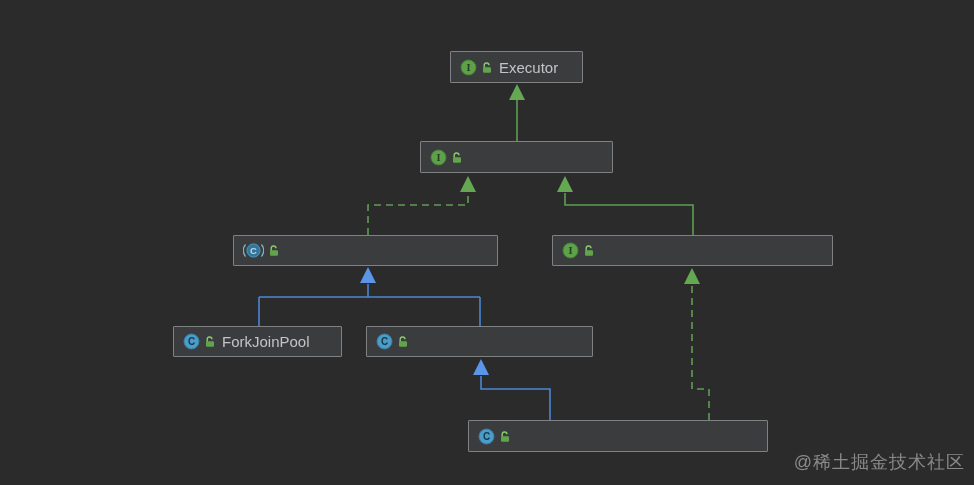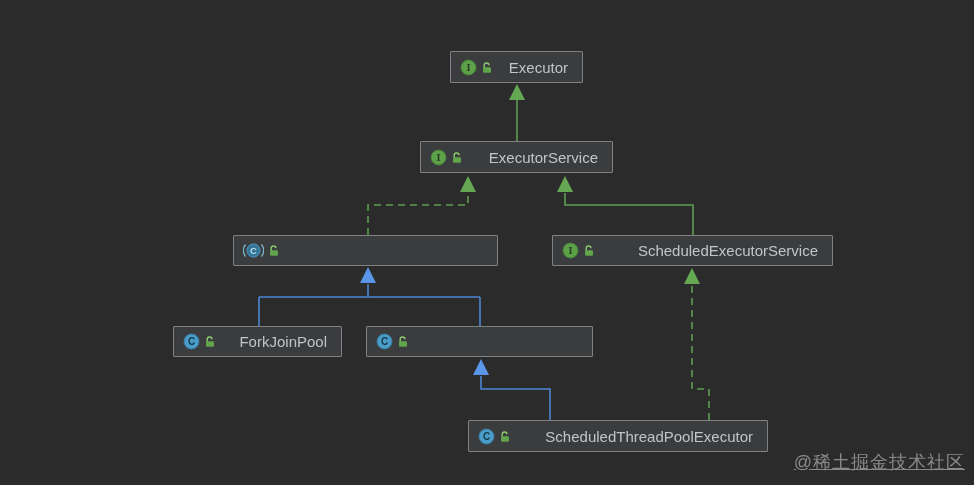--- a/index.html
+++ b/index.html
@@ -24,34 +24,33 @@
     background:#3a3c3d;
     border:1px solid #7f8184;
     border-radius:1px;
     color:#c2c4c8;
     font-size:15px;
     white-space:nowrap;
     cursor:default;
   }
   .node .label{
     flex:1;
-    text-align:right;
+    text-align:left;
     padding:0 2px;
     color:#c2c4c8;
   }
   .type-icon,.badge-icon{flex:0 0 auto;display:block;}
   .watermark{
     position:absolute;
     right:9px;
     bottom:11px;
     color:#9a9a9a;
     font-size:18px;
     letter-spacing:1px;
     opacity:.85;
-    text-decoration:underline;
   }
   
   #n-executor                    {left:450px;top:51px; width:133px;height:32px;}
   #n-executorService             {left:420px;top:141px;width:193px;height:32px;}
   #n-abstractExecutorService     {left:233px;top:235px;width:265px;height:31px;}
   #n-scheduledExecutorService    {left:552px;top:235px;width:281px;height:31px;}
   #n-forkJoinPool                {left:173px;top:326px;width:169px;height:31px;}
   #n-threadPoolExecutor          {left:366px;top:326px;width:227px;height:31px;}
   #n-scheduledThreadPoolExecutor {left:468px;top:420px;width:300px;height:32px;}
 
@@ -113,21 +112,20 @@
 
   <div class="node" id="n-executorService">
     <svg class="type-icon" width="17" height="17" viewBox="0 0 17 17">
         <circle cx="8.5" cy="8.5" r="7.5" fill="#5da248" stroke="#47813a" stroke-width="1"></circle>
         <text x="8.5" y="12.2" font-size="10.5" font-weight="bold" text-anchor="middle" fill="#283c22" font-family="Liberation Serif, serif">I</text>
       </svg>
     <svg class="badge-icon" width="12" height="13" viewBox="0 0 12 13">
         <path d="M3.2 7 L3.2 4.6 A2.4 2.4 0 0 1 8 4.2" fill="none" stroke="#8cc86f" stroke-width="1.4"></path>
         <rect x="2" y="6.2" width="8" height="5.6" rx="1.2" fill="#61a44c"></rect>
       </svg>
-    <span class="label">ExecutorService</span>
   </div>
 
   <div class="node" id="n-abstractExecutorService">
     <svg class="type-icon" width="21" height="17" viewBox="0 0 21 17">
         <path d="M2.6 2.5 A9 9 0 0 0 2.6 14.5" fill="none" stroke="#79b4cb" stroke-width="1.3"></path>
         <path d="M18.4 2.5 A9 9 0 0 1 18.4 14.5" fill="none" stroke="#79b4cb" stroke-width="1.3"></path>
         <circle cx="10.5" cy="8.5" r="6.6" fill="#35759a" stroke="#4e96ba" stroke-width="1"></circle>
         <text x="10.5" y="12" font-size="9.5" font-weight="bold" text-anchor="middle" fill="#b8dcec" font-family="Liberation Sans, sans-serif">C</text>
       </svg>
     <svg class="badge-icon" width="12" height="13" viewBox="0 0 12 13">
@@ -138,21 +136,20 @@
 
   <div class="node" id="n-scheduledExecutorService">
     <svg class="type-icon" width="17" height="17" viewBox="0 0 17 17">
         <circle cx="8.5" cy="8.5" r="7.5" fill="#5da248" stroke="#47813a" stroke-width="1"></circle>
         <text x="8.5" y="12.2" font-size="10.5" font-weight="bold" text-anchor="middle" fill="#283c22" font-family="Liberation Serif, serif">I</text>
       </svg>
     <svg class="badge-icon" width="12" height="13" viewBox="0 0 12 13">
         <path d="M3.2 7 L3.2 4.6 A2.4 2.4 0 0 1 8 4.2" fill="none" stroke="#8cc86f" stroke-width="1.4"></path>
         <rect x="2" y="6.2" width="8" height="5.6" rx="1.2" fill="#61a44c"></rect>
       </svg>
-    <span class="label">ScheduledExecutorService</span>
   </div>
 
   <div class="node" id="n-forkJoinPool">
     <svg class="type-icon" width="17" height="17" viewBox="0 0 17 17">
         <circle cx="8.5" cy="8.5" r="7.5" fill="#4a9cc9" stroke="#3a7da3" stroke-width="1"></circle>
         <text x="8.5" y="12.2" font-size="10" font-weight="bold" text-anchor="middle" fill="#173848" font-family="Liberation Sans, sans-serif">C</text>
       </svg>
     <svg class="badge-icon" width="12" height="13" viewBox="0 0 12 13">
         <path d="M3.2 7 L3.2 4.6 A2.4 2.4 0 0 1 8 4.2" fill="none" stroke="#8cc86f" stroke-width="1.4"></path>
         <rect x="2" y="6.2" width="8" height="5.6" rx="1.2" fill="#61a44c"></rect>
@@ -173,17 +170,16 @@
 
   <div class="node" id="n-scheduledThreadPoolExecutor">
     <svg class="type-icon" width="17" height="17" viewBox="0 0 17 17">
         <circle cx="8.5" cy="8.5" r="7.5" fill="#4a9cc9" stroke="#3a7da3" stroke-width="1"></circle>
         <text x="8.5" y="12.2" font-size="10" font-weight="bold" text-anchor="middle" fill="#173848" font-family="Liberation Sans, sans-serif">C</text>
       </svg>
     <svg class="badge-icon" width="12" height="13" viewBox="0 0 12 13">
         <path d="M3.2 7 L3.2 4.6 A2.4 2.4 0 0 1 8 4.2" fill="none" stroke="#8cc86f" stroke-width="1.4"></path>
         <rect x="2" y="6.2" width="8" height="5.6" rx="1.2" fill="#61a44c"></rect>
       </svg>
-    <span class="label">ScheduledThreadPoolExecutor</span>
   </div>
 
   <div class="watermark">@稀土掘金技术社区</div>
 </div>
 
 </body></html>

